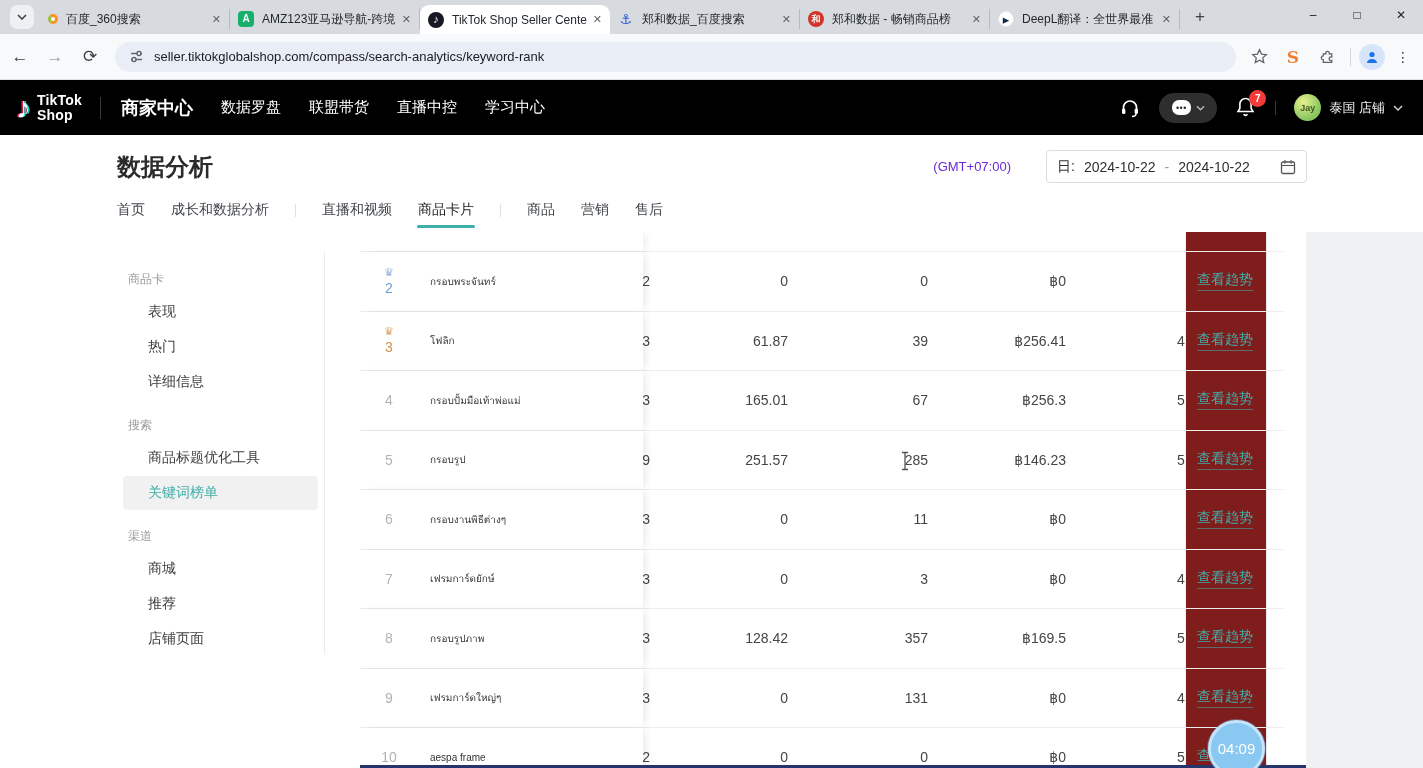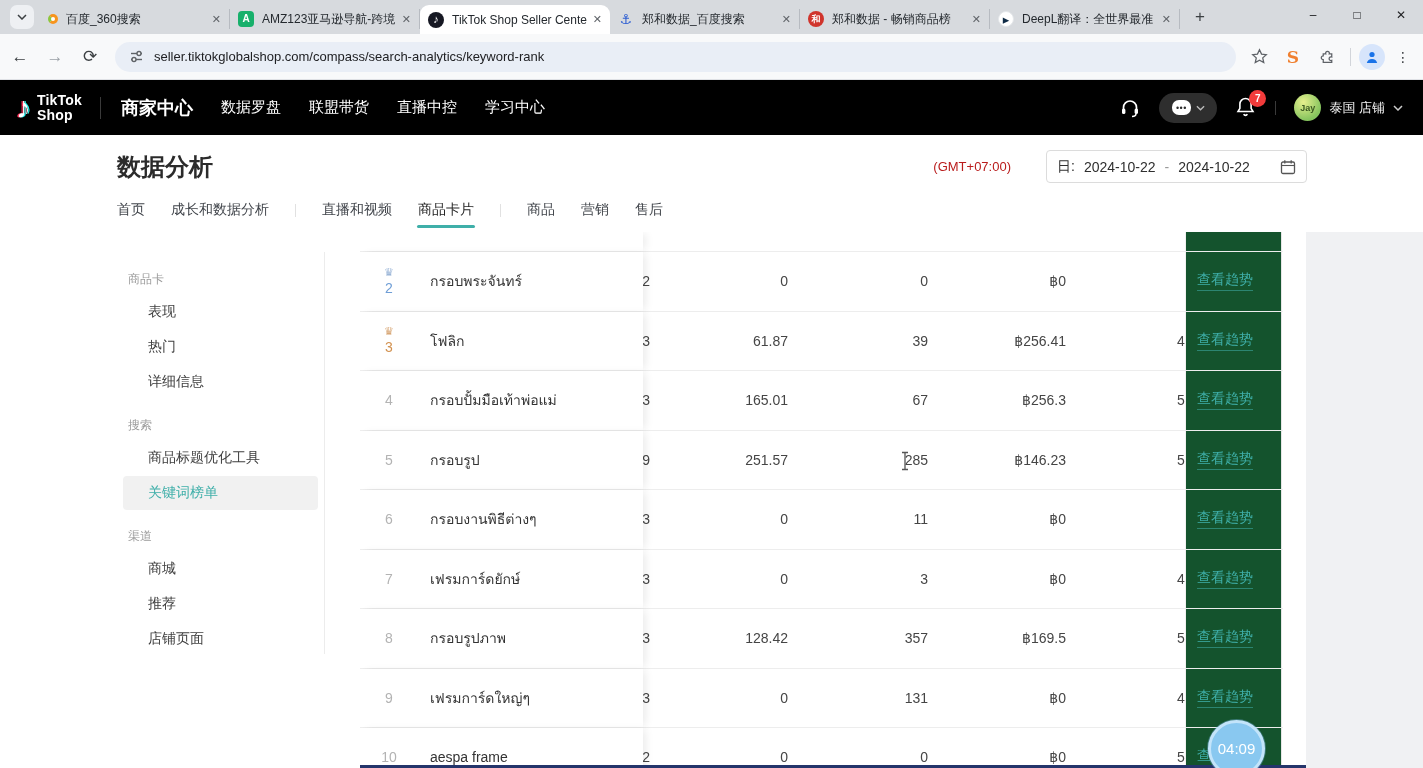--- a/index.html
+++ b/index.html
@@ -63,21 +63,21 @@
   .badge{position:absolute;top:-6px;right:-9px;min-width:17px;height:17px;border-radius:9px;background:#f23b3b;color:#fff;
     font-size:10px;font-weight:bold;display:flex;align-items:center;justify-content:center;padding:0 3px;}
   .hsep{width:1px;height:14px;background:#3a3a3a;}
   .store{display:flex;align-items:center;gap:8px;}
   .store-avatar{width:27px;height:27px;border-radius:50%;background:radial-gradient(circle at 35% 30%,#e6ef8d,#86c45e 70%);
     display:flex;align-items:center;justify-content:center;font-size:9px;font-weight:bold;color:#3c5a22;}
   .store-name{font-size:13px;color:#f2f2f2;white-space:nowrap;}
 
   
   .pagetitle{position:absolute;left:117px;top:151px;font-size:24px;font-weight:600;color:#2b2b2b;}
-  .tz{position:absolute;left:916px;top:159px;width:95px;text-align:right;font-size:13px;color:#b91c1c;}
+  .tz{position:absolute;left:916px;top:159px;width:95px;text-align:right;font-size:13px;color:#6d28d9;}
   .datebox{position:absolute;left:1046px;top:150px;width:261px;height:33px;border:1px solid #dcdcdc;border-radius:4px;
     background:#fff;display:flex;align-items:center;padding:0 10px;font-size:14px;color:#2f2f2f;gap:9px;}
   .datebox .dash{color:#9a9a9a;}
   .datebox .cal{margin-left:auto;}
 
   
   .pagetabs{position:absolute;left:117px;top:201px;display:flex;align-items:center;gap:26px;font-size:14px;color:#41454b;}
   .ptab{position:relative;white-space:nowrap;}
   .ptab.active{color:#1f1f1f;font-weight:500;}
   .ptab.active::after{content:"";position:absolute;left:-1px;right:-1px;bottom:-9px;height:3px;background:var(--teal);border-radius:2px;}
@@ -95,29 +95,29 @@
   .tablewrap{position:absolute;left:360px;top:232px;width:923px;height:536px;overflow:hidden;background:#fff;}
   .trow{position:relative;height:59.5px;border-bottom:1px solid #ededed;}
   .trow.partial{height:20px;}
   .pane-l{position:absolute;left:0;top:0;bottom:0;width:283px;background:#fff;z-index:2;
     box-shadow:5px 0 8px -2px rgba(0,0,0,.08);}
   .rank{position:absolute;left:10px;top:0;bottom:0;width:38px;display:flex;flex-direction:column;align-items:center;
     justify-content:center;font-size:14px;color:#b3b3b3;}
   .rank .crown{font-size:11px;line-height:11px;margin-bottom:2px;}
   .rank.silver{color:#6f9ed6;}.rank.silver .crown{color:#9db7d8;}
   .rank.bronze{color:#d2914f;}.rank.bronze .crown{color:#d8a878;}
-  .kw{position:absolute;left:70px;right:8px;top:0;bottom:0;display:flex;align-items:center;font-size:14px;color:#333;
+  .kw{position:absolute;left:70px;right:8px;top:0;bottom:0;display:flex;align-items:center;font-size:10px;color:#333;
     overflow:hidden;white-space:nowrap;}
   .cell{position:absolute;top:0;bottom:0;display:flex;align-items:center;justify-content:flex-end;font-size:14px;color:#454545;}
   .c-hid-l{left:230px;width:60px;z-index:1;}
   .c1{left:318px;width:110px;}
   .c2{left:458px;width:110px;}
   .c3{left:546px;width:160px;}
   .c-hid-r{left:817px;width:30px;justify-content:flex-start;z-index:1;}
-  .pane-r{position:absolute;left:825px;top:0;bottom:0;width:97px;background:#14532d;z-index:2;border-left:1px solid #f1f1f1;
+  .pane-r{position:absolute;left:825px;top:0;bottom:0;width:82px;background:#7f1d1d;z-index:2;border-left:1px solid #f1f1f1;
     border-right:1px solid #e6e6e6;display:flex;align-items:center;}
   .action{margin-left:11px;font-size:14px;color:var(--teal);border-bottom:1px solid rgba(63,175,169,.55);
     padding-bottom:1px;white-space:nowrap;cursor:pointer;}
   .ibeam{position:absolute;left:540px;top:20px;z-index:3;}
 
   .gutter{position:absolute;left:1306px;top:232px;width:117px;height:536px;background:#f0f1f3;z-index:4;}
   .hscroll{position:absolute;left:360px;top:765px;width:946px;height:3px;background:#24356b;z-index:6;}
   .timer{position:absolute;left:1208px;top:720px;width:57px;height:57px;border-radius:50%;background:#89c8f0;
     border:3px solid #c3e4fa;display:flex;align-items:center;justify-content:center;color:#fff;font-size:15px;z-index:30;
     box-shadow:0 0 0 1px rgba(120,180,230,.4);}

